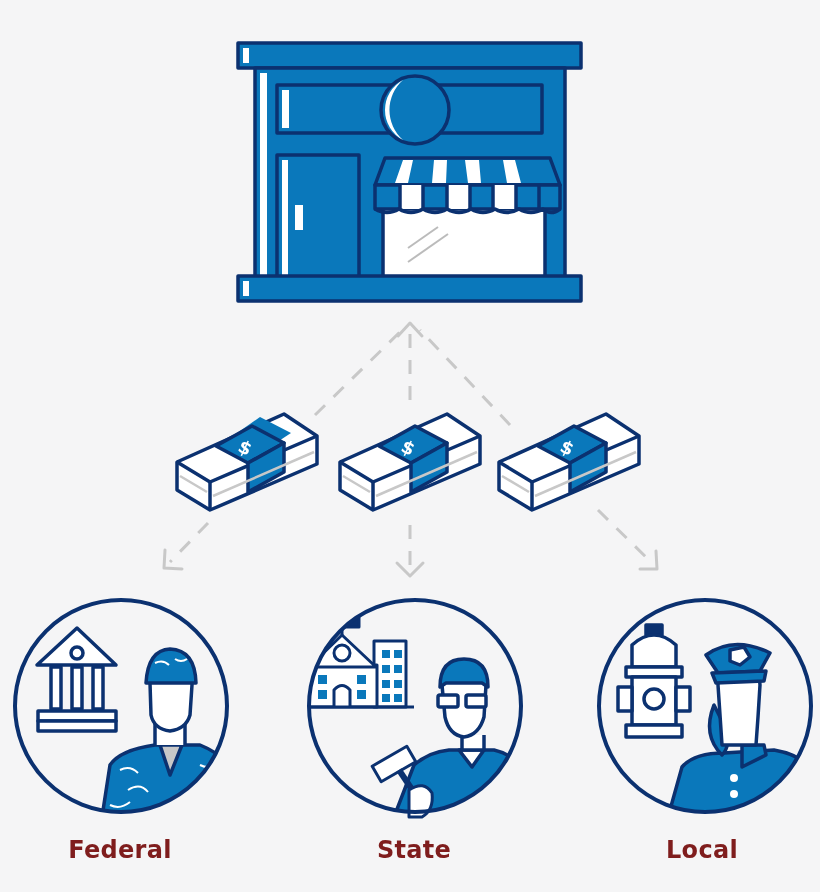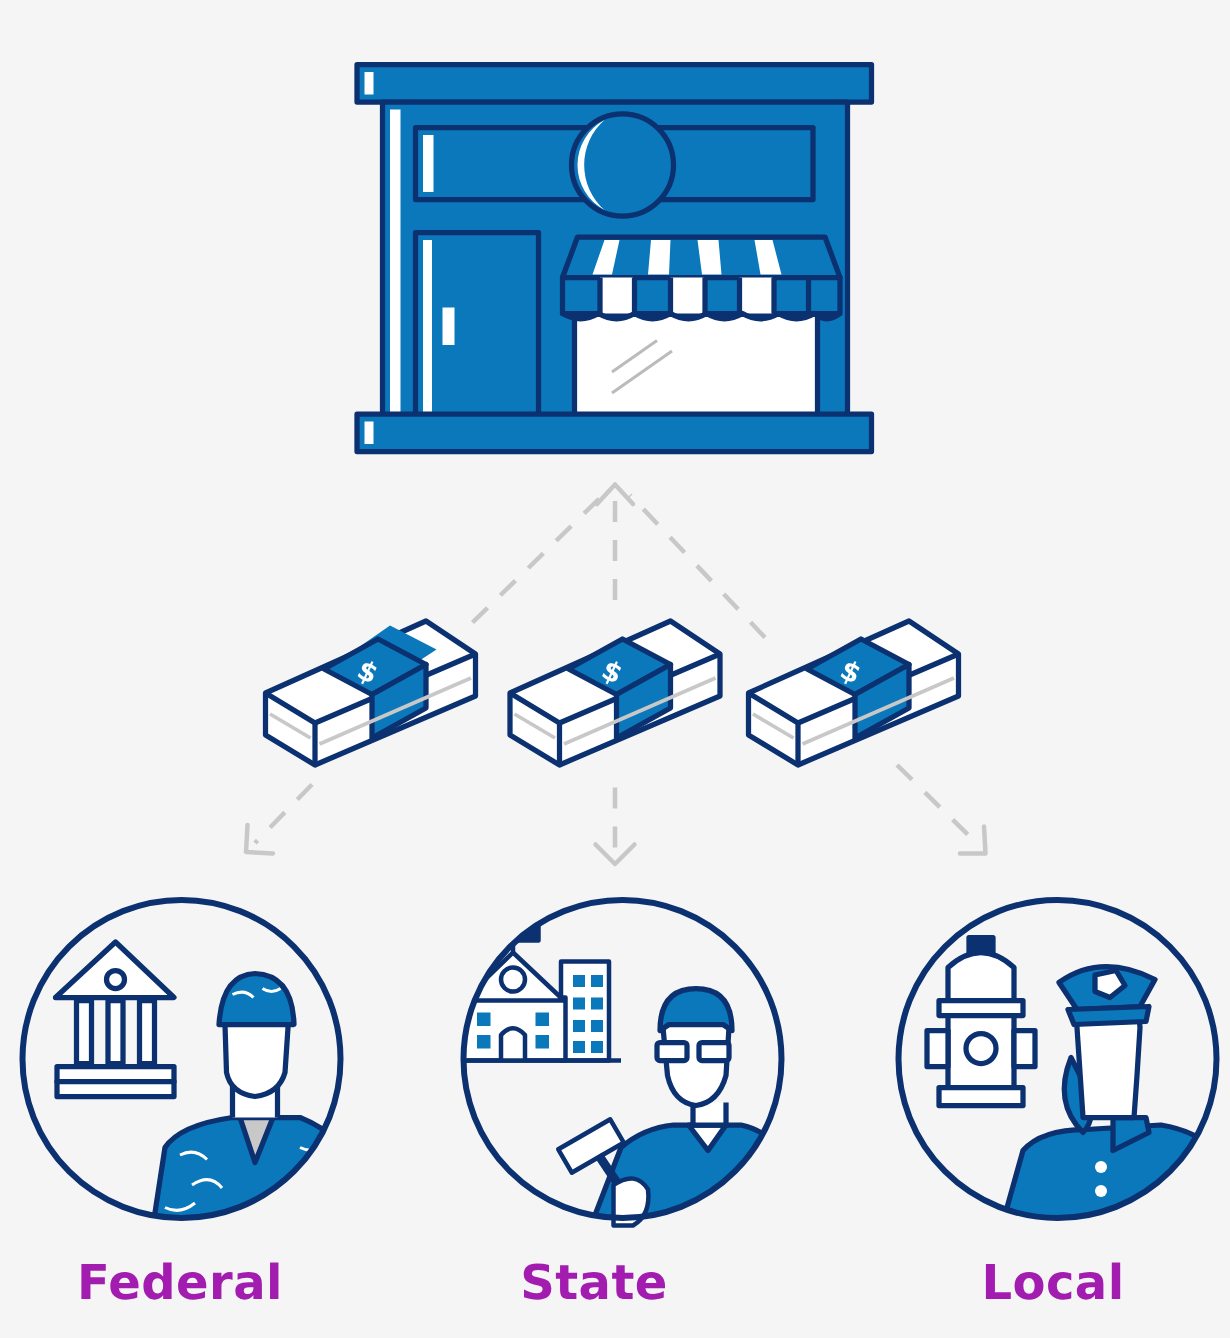--- a/index.html
+++ b/index.html
@@ -1,19 +1,19 @@
 <!DOCTYPE html>
 <html><head>
   <meta charset="utf-8">
   <style>
     html, body { margin: 0; padding: 0; }
     body { width: 820px; height: 892px; background: #f5f5f6; position: relative; overflow: hidden; font-family: "DejaVu Sans", sans-serif; }
     .abs { position: absolute; }
     svg { display: block; overflow: visible; }
-    .label { position: absolute; width: 240px; text-align: center; font-family: "DejaVu Sans", sans-serif; font-weight: bold; font-size: 32px; color: #a21caf; top: 836px; letter-spacing: 0.3px; }
+    .label { position: absolute; width: 240px; text-align: center; font-family: "DejaVu Sans", sans-serif; font-weight: bold; font-size: 24px; color: #7f1d1d; top: 836px; letter-spacing: 0.3px; }
   </style>
 </head>
 <body>
 
 <svg class="abs" style="left:235px;top:40px" width="350" height="265" viewBox="0 0 350 265">
   <g stroke="#0b3170" stroke-width="3.5" stroke-linejoin="round">
 
     <rect x="3" y="3" width="343" height="25" fill="#0a78bb"></rect>
     <rect x="8" y="8" width="6" height="15" fill="#fff" stroke="none"></rect>
 
@@ -210,14 +210,14 @@
     <path d="M120 110 Q108 140 128 160 Q138 150 130 130 Z" fill="#0a78bb"></path>
     <path d="M124 90 Q124 72 145 72 Q166 72 166 90 L164 122 L162 150 L128 150 Z" fill="#fff"></path>
     <path d="M112 60 Q140 40 176 58 L166 76 L124 78 Z" fill="#0a78bb"></path>
     <path d="M136 55 L150 52 L156 62 L146 70 L136 66 Z" fill="#fff"></path>
     <path d="M118 78 L172 76 L170 86 L122 88 Z" fill="#0a78bb"></path>
   </g>
   <circle cx="111" cy="111" r="106" fill="none" stroke="#0b3170" stroke-width="4"></circle>
 </svg>
 
 <div class="label" style="left:0px">Federal</div>
-<div class="label" style="left:276px">State</div>
+<div class="label" style="left:294px">State</div>
 <div class="label" style="left:582px">Local</div>
 
 </body></html>

